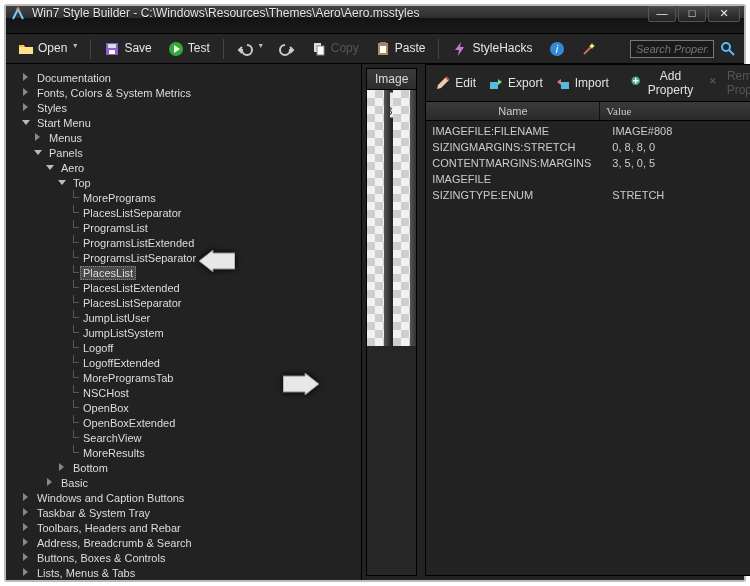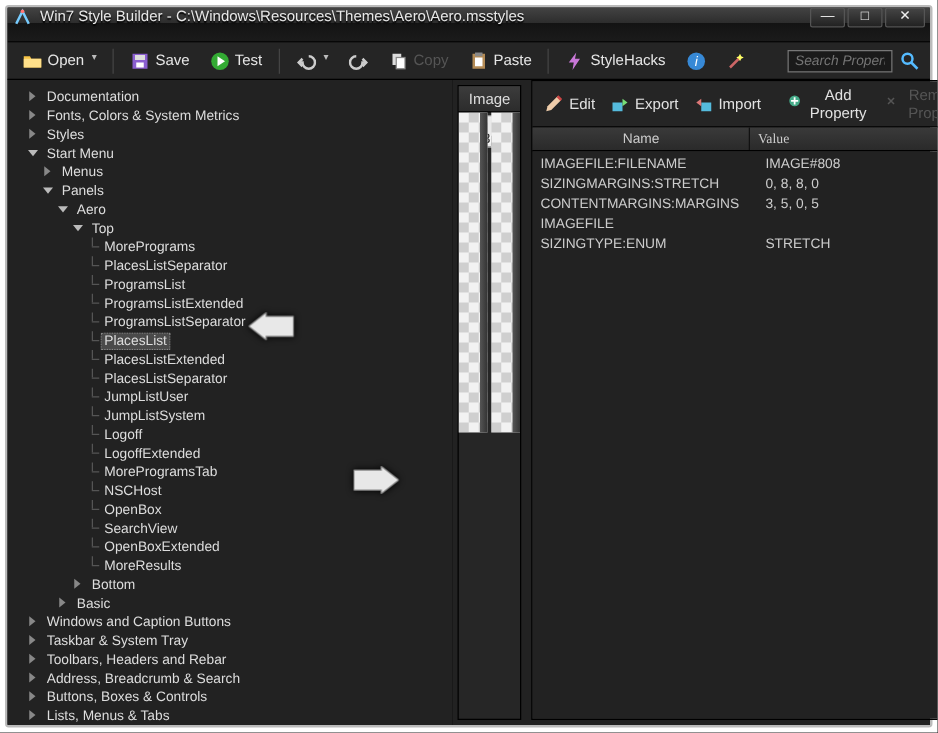--- a/index.html
+++ b/index.html
@@ -354,30 +354,30 @@
           <span class="tick"></span>
           <span class="lbl">OpenBox</span>
         </div>
         <div class="row">
           <span class="vline"></span>
           <span class="vline"></span>
           <span class="vline"></span>
           <span class="vline"></span>
           <span class="vline"></span>
           <span class="tick"></span>
+          <span class="lbl">OpenBoxExtended</span>
+        </div>
+        <div class="row">
+          <span class="vline"></span>
+          <span class="vline"></span>
+          <span class="vline"></span>
+          <span class="vline"></span>
+          <span class="vline"></span>
+          <span class="tick"></span>
           <span class="lbl">SearchView</span>
-        </div>
-        <div class="row">
-          <span class="vline"></span>
-          <span class="vline"></span>
-          <span class="vline"></span>
-          <span class="vline"></span>
-          <span class="vline"></span>
-          <span class="tick"></span>
-          <span class="lbl">OpenBoxExtended</span>
         </div>
         <div class="row">
           <span class="vline"></span>
           <span class="vline"></span>
           <span class="vline"></span>
           <span class="vline"></span>
           <span class="vline"></span>
           <span class="tick"></span>
           <span class="lbl">MoreResults</span>
         </div>

